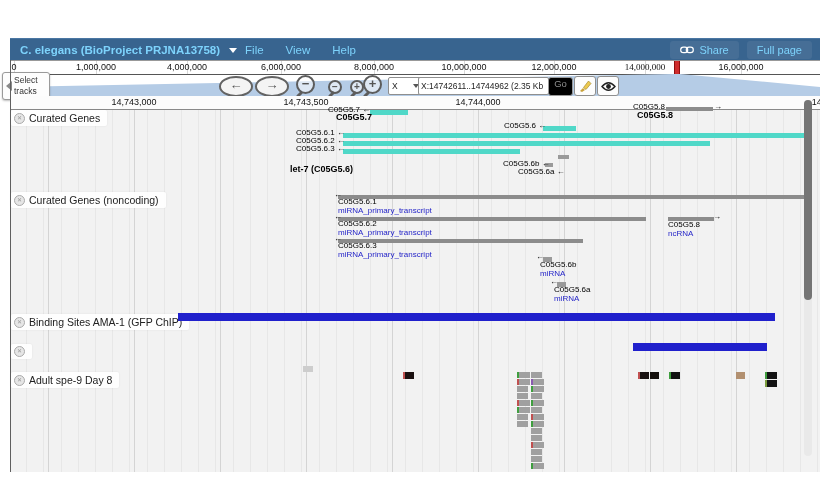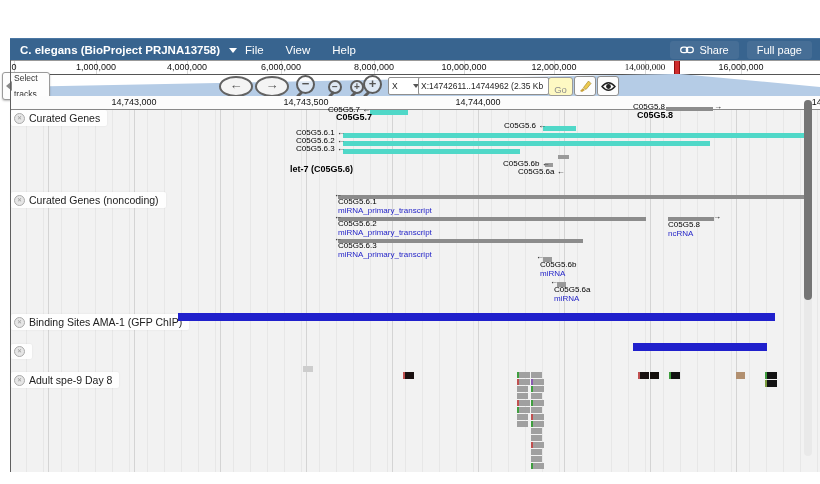--- a/index.html
+++ b/index.html
@@ -1,54 +1,54 @@
 <!DOCTYPE html>
 <html><head>
 <meta charset="utf-8">
 <style>
   html,body{margin:0;padding:0;background:#fff;}
   #stage{position:relative;width:820px;height:484px;overflow:hidden;
          font-family:"Liberation Sans",sans-serif;background:#fff;}
   .abs{position:absolute;}
   
   #menubar{left:10px;top:38px;width:810px;height:22px;background:#38648f;
-           border-top:1px solid #4a77a3;display:flex;align-items:center;color:#ffffff;}
+           border-top:1px solid #4a77a3;display:flex;align-items:center;color:#7dd3fc;}
   #menu-title{font-weight:bold;font-size:11.5px;margin-left:10px;white-space:nowrap;}
   .caret-down{width:0;height:0;border-left:4px solid transparent;border-right:4px solid transparent;
               border-top:5px solid #fff;display:inline-block;margin:0 8px 0 9px;}
   .menu-item{font-size:11.5px;margin-right:22px;cursor:default;}
   #menu-right{margin-left:auto;display:flex;align-items:center;}
   .menu-btn{font-size:11px;display:flex;align-items:center;gap:5px;padding:3px 10px;
             border-radius:3px;background:rgba(255,255,255,0.07);margin-right:8px;}
   
   #overview{left:10px;top:60px;width:810px;height:13px;background:#fff;
             border-bottom:1px solid #555;border-top:1px solid #999;}
   .ov-tick{position:absolute;top:1px;font-size:9px;color:#111;transform:translateX(-50%);white-space:nowrap;}
   .ov-tickline{position:absolute;top:0;width:1px;height:13px;background:#d8d8d8;}
   #ov-marker{position:absolute;width:4px;height:13px;top:0;background:#cf2d2d;border-left:1px solid #8e0f0f;border-right:1px solid #8e0f0f;}
   
   #wedge-band{left:10px;top:74px;width:810px;height:22px;}
   
   #select-tracks{left:2px;top:72px;width:46px;height:26px;background:#fdfdfd;border:1px solid #9a9a9a;
                  border-radius:3px;box-shadow:0 1px 2px rgba(0,0,0,.25);display:flex;align-items:center;}
   .tri-left{width:0;height:0;border-top:5px solid transparent;border-bottom:5px solid transparent;
             border-right:6px solid #8a8a8a;margin:0 2px 0 3px;}
-  #select-tracks span{font-size:8.5px;line-height:16px;color:#333;}
+  #select-tracks span{font-size:8.5px;line-height:11px;color:#333;}
   .pan-btn{width:30px;height:17px;border:2px solid #636363;border-radius:50%;background:#f4f4f4;
            color:#555;font-size:13px;line-height:13px;text-align:center;font-weight:bold;}
   .mag{border:2px solid #5c5c5c;border-radius:50%;background:rgba(255,255,255,.55);
        color:#555;text-align:center;font-weight:bold;}
   .mag::after{content:'';position:absolute;width:3px;height:7px;background:#5c5c5c;
               bottom:-6px;left:0px;transform:rotate(45deg);border-radius:1px;}
   .mag.big{width:15px;height:15px;font-size:13px;line-height:14px;}
   .mag.small{width:10px;height:10px;font-size:10px;line-height:9px;}
   .navbox{background:#fff;border:1px solid #8f8f8f;border-radius:2px;font-size:8.5px;color:#222;
           overflow:hidden;white-space:nowrap;display:flex;align-items:center;}
-  #go-btn{background:#fef9c3;border:1px solid #9a9a9a;border-radius:3px;color:#8f8f8f;
-          font-size:9.5px;display:flex;align-items:flex-end;justify-content:center;}
+  #go-btn{background:#000000;border:1px solid #9a9a9a;border-radius:3px;color:#8f8f8f;
+          font-size:9.5px;display:flex;align-items:flex-start;justify-content:center;}
   .icon-btn{background:#fdfdfd;border:1px solid #8f8f8f;border-radius:3px;display:flex;
             align-items:center;justify-content:center;}
   
   #detail-ruler{left:10px;top:96px;width:810px;height:13px;background:#fcfcfc;border-bottom:1px solid #8a8a8a;}
   .dr-tick{position:absolute;top:1px;font-size:9px;color:#111;transform:translateX(-50%);white-space:nowrap;}
   
   #tracks{left:10px;top:110px;width:810px;height:362px;background:#f2f2f2;
           background-image:repeating-linear-gradient(90deg,transparent 0px,transparent 16.2px,#e7e7e7 16.2px,#e7e7e7 17.2px);}
   .major-line{position:absolute;top:110px;height:362px;width:1px;background:#d4d4d4;}
   #left-border{left:10px;top:60px;width:1px;height:412px;background:#5f5f5f;}

